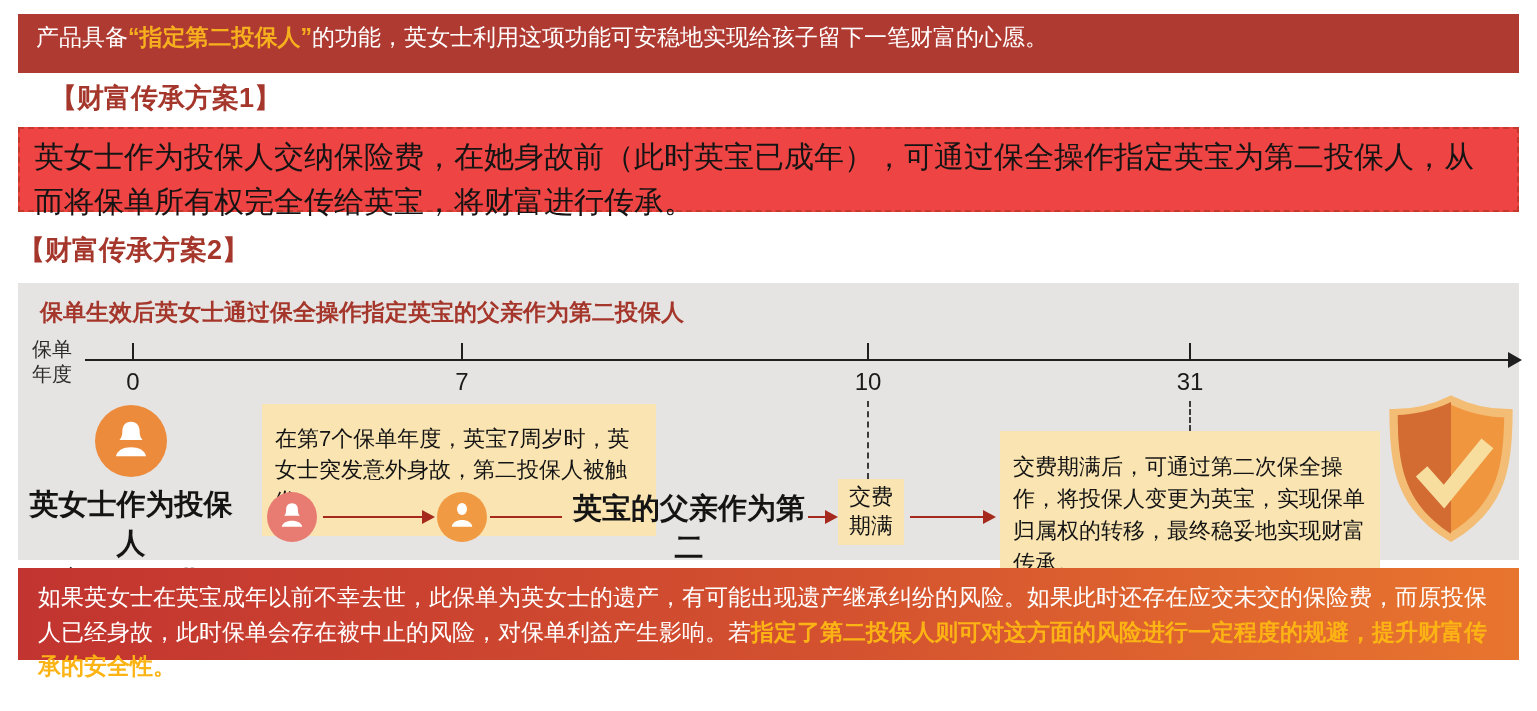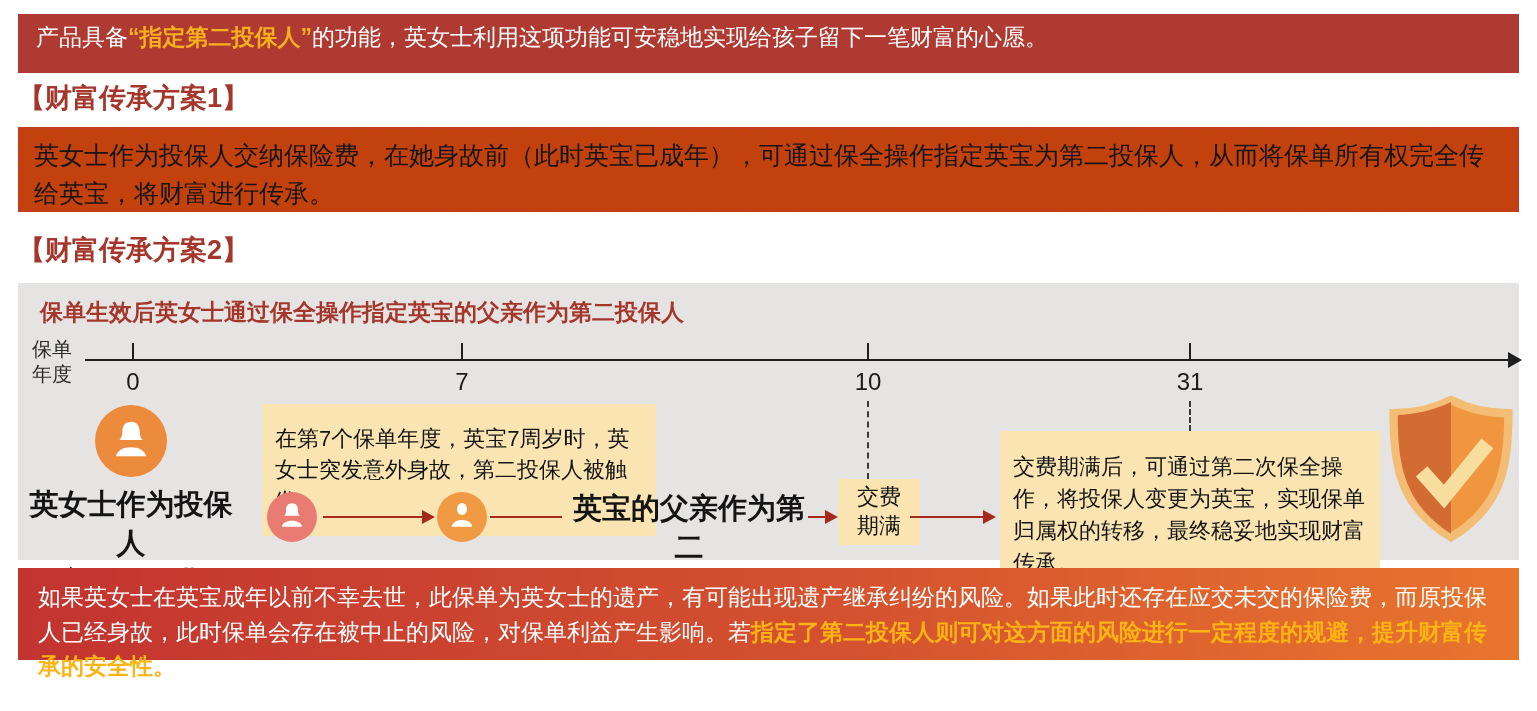--- a/index.html
+++ b/index.html
@@ -8,27 +8,27 @@
   .page { position:relative; width:1537px; height:711px; background:#ffffff; overflow:hidden; }
 
   
   .top-banner { position:absolute; left:18px; top:14px; width:1501px; height:59px;
     background:#AF3A31; color:#ffffff; font-size:23px; line-height:47px; padding-left:18px;
     white-space:nowrap; }
   .gold { color:#F6B01E; font-weight:bold; }
 
   
   .section-heading { position:absolute; left:18px; color:#A5362B; font-size:27px; font-weight:bold; }
-  .heading-1 { top:80px; }
+  .heading-1 { top:80px;margin-left:32px; }
   .heading-2 { top:232px; }
 
   
   .dashed-box { position:absolute; left:18px; top:127px; width:1501px; height:85px;
-    border:2px dashed #C4392B; background:#c2410c; padding:8px 14px;
-    font-size:25px; line-height:1.5; color:#141414; }
+    border:2px dashed #C4392B; background:#ef4444; padding:8px 14px;
+    font-size:30px; line-height:1.5; color:#141414;font-family:Liberation Mono, monospace; }
 
   
   .diagram { position:absolute; left:18px; top:283px; width:1501px; height:277px; background:#E6E4E2; }
   .diagram-title { position:absolute; left:22px; top:14px; color:#A5362B; font-size:23px; font-weight:bold; }
 
   .axis-label { position:absolute; left:6px; top:54px; width:56px; text-align:center;
     font-size:20px; line-height:1.25; color:#2b2b2b; }
   .axis-line { position:absolute; left:67px; top:76px; width:1424px; height:2px; background:#1F1F1F; }
   .axis-line::after { content:""; position:absolute; right:-13px; top:-7px;
     border-left:14px solid #1F1F1F; border-top:8px solid transparent; border-bottom:8px solid transparent; }
@@ -43,21 +43,21 @@
   .circle-orange { left:419px; top:209px; width:50px; height:50px; background:#F09B44; }
 
   .caption { position:absolute; text-align:center; font-size:29px; line-height:1.35; color:#141414;font-weight:bold; }
   .caption-policyholder { left:5px; top:202px; width:216px; }
   .caption-father { left:548px; top:206px; width:246px; }
 
   .note { position:absolute; background:#FAE5B2; font-size:22px; line-height:1.4; color:#141414; padding:20px 13px; }
   .note-1 { left:244px; top:121px; width:394px; }
   .note-2 { left:982px; top:148px; width:380px; line-height:1.45; }
 
-  .fee-box { position:absolute; left:820px; top:196px; width:82px; height:66px; background:#FAE5B2;
+  .fee-box { position:absolute; left:820px; top:196px; width:66px; height:66px; background:#FAE5B2;
     display:flex; flex-direction:column; align-items:center; justify-content:center;
     font-size:22px; line-height:1.3; color:#141414;text-align:center; }
 
   .harrow, .hline { position:absolute; height:2px; background:#A5291D; }
   .harrow::after { content:""; position:absolute; right:-12px; top:-6px;
     border-left:13px solid #A5291D; border-top:7px solid transparent; border-bottom:7px solid transparent; }
 
   .shield { position:absolute; left:1362px; top:110px; width:142px; height:154px; }
 
   

